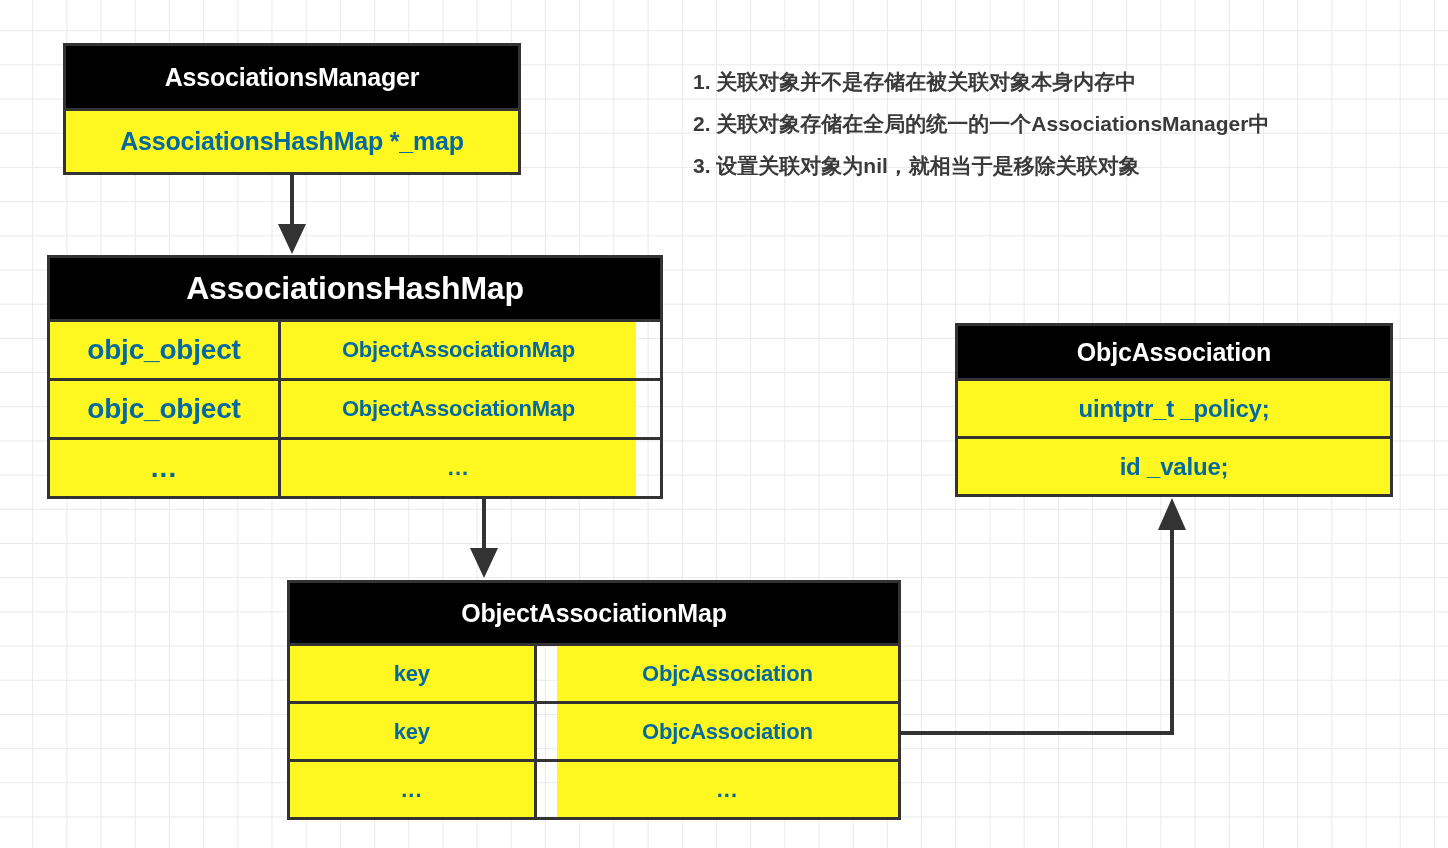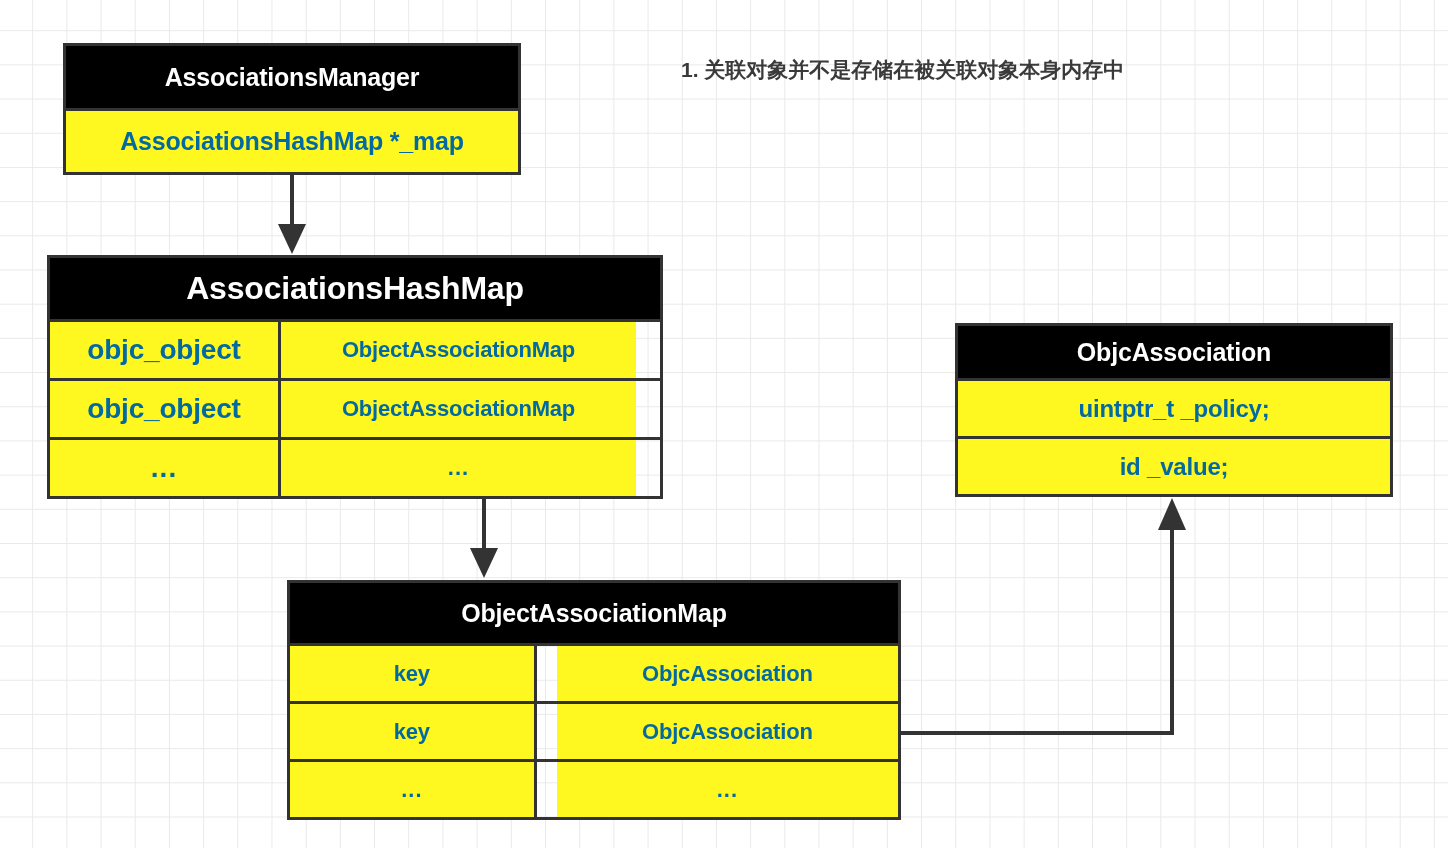--- a/index.html
+++ b/index.html
@@ -79,21 +79,21 @@
 
   
   #notes{
     position:absolute; left:681px; top:55px; width:730px;
     color:#3a3a3a;
     font-size:21px;
     font-weight:bold;
     line-height:30px;
     white-space:nowrap;
   }
-  #notes div{ margin:0; }
+  #notes div{ margin:12px; }
 
   
   .conn{ position:absolute; pointer-events:none; }
 </style>
 </head>
 <body>
 
 <div id="canvas">
 
   <svg class="conn" style="left:262px;top:170px;width:60px;height:90px;" viewBox="0 0 60 90">
@@ -163,15 +163,17 @@
       <div class="cell">uintptr_t _policy;</div>
     </div>
 
     <div class="row">
       <div class="cell">id _value;</div>
     </div>
   </div>
 
   <div id="notes">
     <div>1. 关联对象并不是存储在被关联对象本身内存中</div>
+    <div>2. 关联对象存储在全局的统一的一个AssociationsManager中</div>
+    <div>3. 设置关联对象为nil，就相当于是移除关联对象</div>
   </div>
 
 </div>
 
 </body></html>

